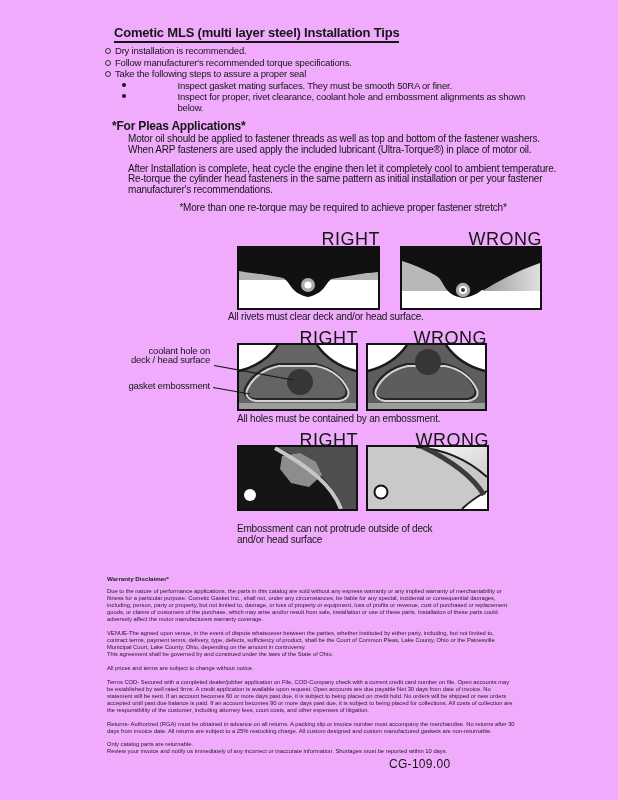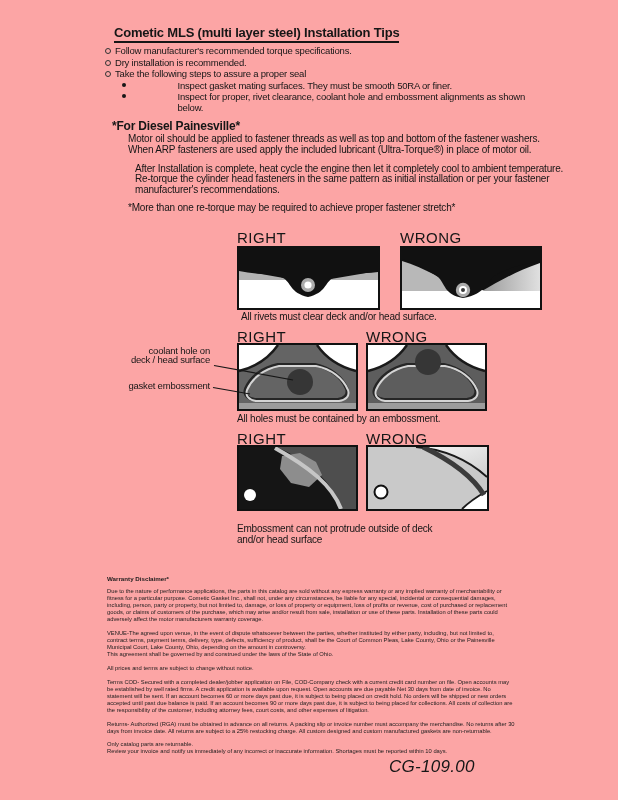--- a/index.html
+++ b/index.html
@@ -1,89 +1,89 @@
 <!DOCTYPE html>
 <html><head>
 <meta charset="utf-8">
 <title>Document</title>
 <style>
   html,body{margin:0;padding:0;background:#e8e8e8;}
   .page{
-    position:relative;width:618px;height:800px;background:#fca5a5;
+    position:relative;width:618px;height:800px;background:#f0abfc;
     font-family:"Liberation Sans","DejaVu Sans",sans-serif;color:#161616;
     overflow:hidden;margin:0 auto;
   }
   .abs{position:absolute;}
 
   .title{
     left:114px;top:25px;font-size:13px;font-weight:bold;letter-spacing:-0.2px;
     border-bottom:2px solid #161616;padding-bottom:1px;white-space:nowrap;
   }
 
   .bullets{left:105px;top:45px;width:440px;font-size:9.5px;letter-spacing:-0.2px;}
   .subs{left:122px;top:80px;width:430px;font-size:9.5px;letter-spacing:-0.2px;}
   .blt{display:flex;align-items:flex-start;line-height:11.7px;}
   .subs .blt{line-height:11px;gap:48px;}
   .odot{width:4px;height:4px;border:1px solid #333;border-radius:50%;margin:3px 4px 0 0;flex:none;}
   .fdot{width:4px;height:4px;background:#161616;border-radius:50%;margin:3.2px 3.5px 0 0;flex:none;}
 
   .h2{left:112px;top:119px;font-size:12px;font-weight:bold;letter-spacing:-0.2px;}
   .para{left:128px;width:430px;font-size:10px;line-height:10.8px;letter-spacing:-0.2px;}
   .p1{top:134px;}
-  .p2{top:163.5px;margin-left:7px;}
-  .note{top:203px;}
-
-  .figlabel{font-size:15px;letter-spacing:0.5px;text-align:left;}
+  .p2{top:163.5px;}
+  .note{top:203px;text-align:center;}
+
+  .figlabel{font-size:18px;letter-spacing:0.5px;text-align:right;}
   .caption{font-size:10px;letter-spacing:-0.2px;line-height:10.8px;}
 
   .ann{left:110px;width:100px;text-align:right;font-size:9.5px;line-height:9.6px;letter-spacing:-0.2px;}
 
   .overlay{left:0;top:0;pointer-events:none;}
 
   .disc{left:107px;top:575px;width:408px;font-size:5.8px;line-height:7.1px;color:#1c1c1c;}
   .disc .dh{font-size:6.2px;font-weight:bold;margin:0 0 6px 0;}
   .disc p{margin:0 0 6.5px 0;}
   .disc p.tight{margin-bottom:0;}
 
-  .pagecode{left:389px;top:757px;font-size:17px;letter-spacing:0.3px;font-style:italic;}
+  .pagecode{left:389px;top:757px;font-size:12px;letter-spacing:0.3px;}
 </style>
 </head>
 <body>
 
 <div class="page">
 
   <div class="abs title">Cometic MLS (multi layer steel) Installation Tips</div>
 
   <div class="abs bullets">
     <div class="blt">
       <span class="odot"></span>
+      <span>Dry installation is recommended.</span>
+    </div>
+    <div class="blt">
+      <span class="odot"></span>
       <span>Follow manufacturer's recommended torque specifications.</span>
-    </div>
-    <div class="blt">
-      <span class="odot"></span>
-      <span>Dry installation is recommended.</span>
     </div>
     <div class="blt">
       <span class="odot"></span>
       <span>Take the following steps to assure a proper seal</span>
     </div>
   </div>
 
   <div class="abs subs">
     <div class="blt">
       <span class="fdot"></span>
       <span>Inspect gasket mating surfaces.  They must be smooth 50RA or finer.</span>
     </div>
     <div class="blt">
       <span class="fdot"></span>
       <span>Inspect for proper, rivet clearance, coolant hole and embossment alignments as shown below.</span>
     </div>
   </div>
 
-  <div class="abs h2">*For Diesel Painesville*</div>
+  <div class="abs h2">*For Pleas Applications*</div>
   <div class="abs para p1">Motor oil should be applied to fastener threads as well as top and bottom of the fastener washers. When ARP fasteners are used apply the included lubricant (Ultra-Torque®) in place of motor oil.</div>
   <div class="abs para p2">After Installation is complete, heat cycle the engine then let it completely cool to ambient temperature. Re-torque the cylinder head fasteners in the same pattern as initial installation or per your fastener manufacturer's recommendations.</div>
   <div class="abs para note">*More than one re-torque may be required to achieve proper fastener stretch*</div>
 
   <div class="abs figlabel" style="left:237px;top:229px;width:143px;">RIGHT</div>
   <div class="abs figlabel" style="left:400px;top:229px;width:142px;">WRONG</div>
 
   <svg class="abs" style="left:237px;top:246px;" width="143" height="64" viewBox="0 0 143 64">
     <rect width="143" height="64" fill="#111"></rect>
     <rect x="2" y="33" width="139" height="29" fill="#fff"></rect>
@@ -106,21 +106,21 @@
     <rect x="2" y="44" width="138" height="18" fill="#fff"></rect>
     <path d="M2,15 C24,22 46,34 62,45 L2,45 Z" fill="#b8b8b8"></path>
     <path d="M140,17 C116,25 98,36 82,45 L140,45 Z" fill="url(#g1w)"></path>
     <path d="M2,2 H140 V15 C120,19 104,23 94,30 C87,36 86,48 63,52 C44,49 45,37 38,31 C29,24 14,18 2,13 Z" fill="#111"></path>
     <circle cx="63" cy="44" r="7.2" fill="#ababab"></circle>
     <circle cx="63" cy="44" r="4" fill="#fff"></circle>
     <circle cx="63" cy="44" r="2" fill="#3a3a3a"></circle>
     <rect x="1" y="1" width="140" height="62" fill="none" stroke="#111" stroke-width="2"></rect>
   </svg>
 
-  <div class="abs caption" style="left:241px;top:312px;">All rivets must clear deck and/or head surface.</div>
+  <div class="abs caption" style="left:228px;top:312px;">All rivets must clear deck and/or head surface.</div>
 
   <div class="abs figlabel" style="left:237px;top:328px;width:121px;">RIGHT</div>
   <div class="abs figlabel" style="left:366px;top:328px;width:121px;">WRONG</div>
 
   <div class="abs ann" style="top:345.5px;">
     <div>coolant hole on</div>
     <div>deck / head surface</div>
   </div>
   <div class="abs ann" style="top:381px;">
     <div>gasket embossment</div>

